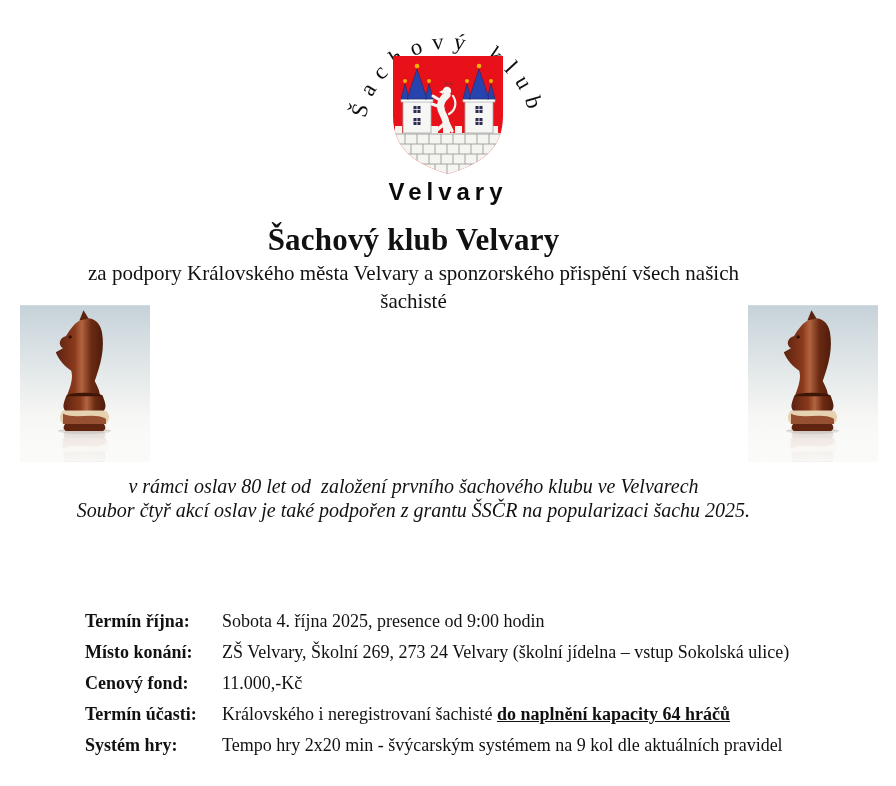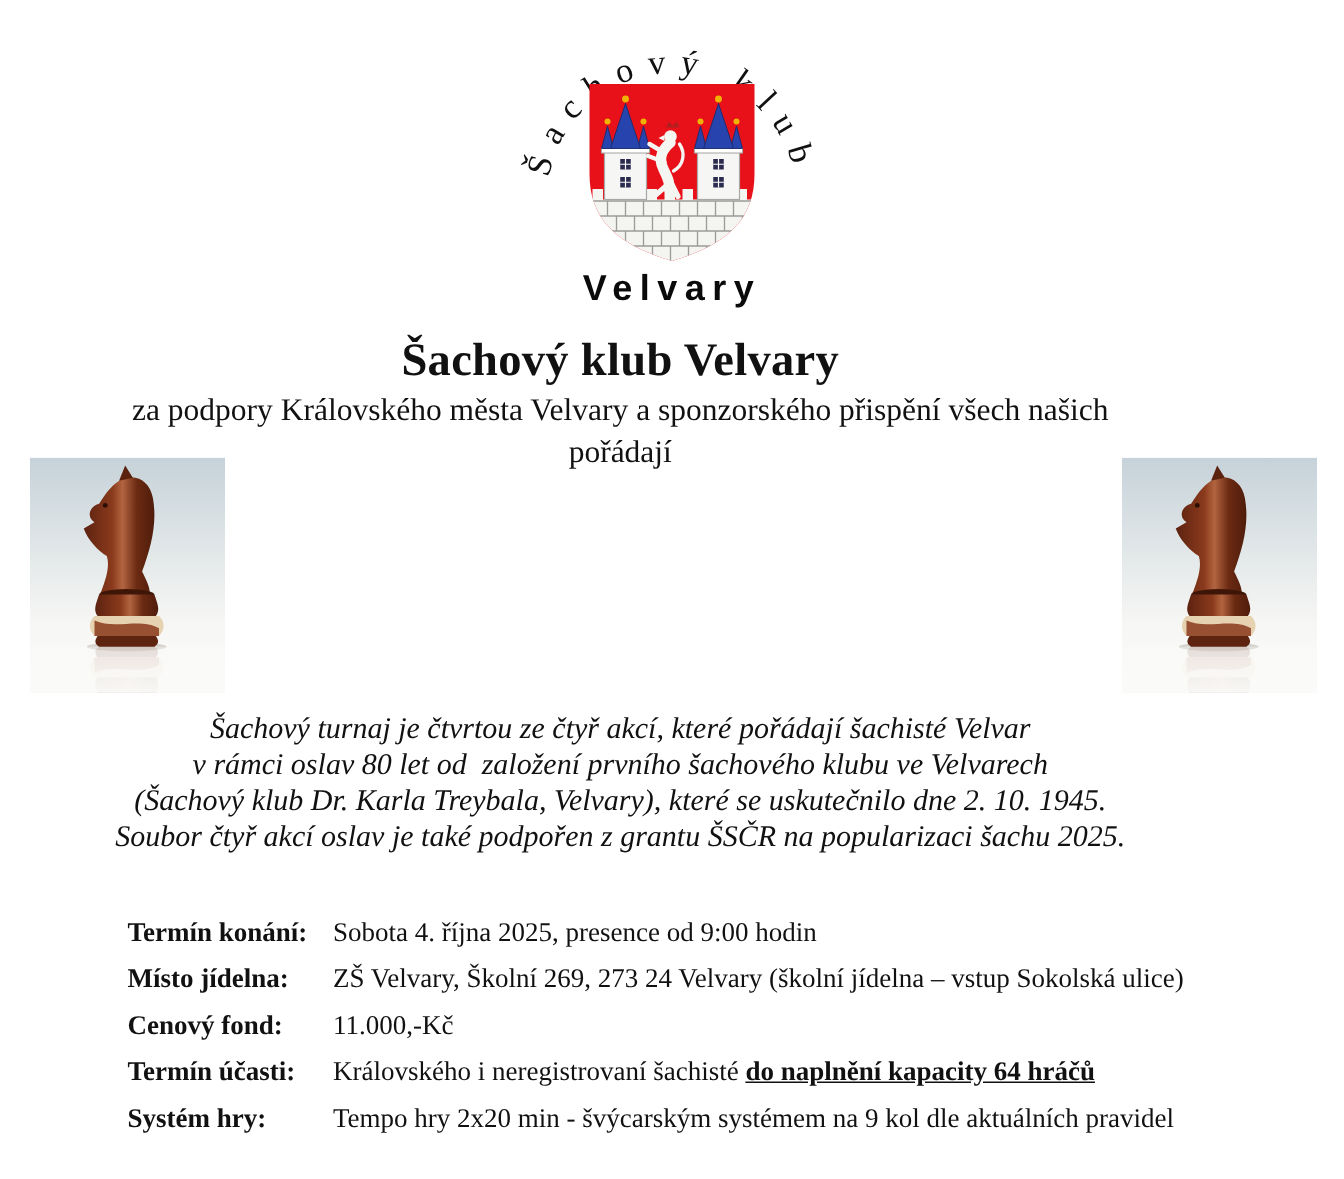--- a/index.html
+++ b/index.html
@@ -123,21 +123,21 @@
       </g>
 
       <text x="105" y="196" text-anchor="middle" font-family="'Liberation Sans',sans-serif" font-weight="bold" font-size="24" letter-spacing="5" fill="#0a0a0a">Velvary</text>
     </svg>
   </div>
 
   <div id="doc-title" class="abs centered">Šachový klub Velvary</div>
 
   <div id="subtitle" class="abs centered">
     <div>za podpory Královského města Velvary a sponzorského přispění všech našich</div>
-    <div>pořádají</div>
+    <div>šachisté</div>
   </div>
 
 
 
   <div id="knight-left" class="abs knight">
     <svg width="130" height="157" viewBox="0 0 127 153">
       <defs>
         <linearGradient id="kbg" x1="0" y1="0" x2="0" y2="1">
           <stop offset="0" stop-color="#c6d2d9"></stop>
             <stop offset="0.3" stop-color="#dbe2e5"></stop>
@@ -181,32 +181,30 @@
     <svg width="130" height="157" viewBox="0 0 127 153">
       <rect x="0" y="0" width="127" height="153" fill="url(#kbg)"></rect>
       <ellipse cx="63" cy="123" rx="26" ry="3" fill="#b9b4ac" opacity="0.55"></ellipse>
       <use href="#piece" transform="translate(0,246) scale(1,-1)" opacity="0.2"></use>
       <rect x="0" y="123" width="127" height="30" fill="url(#fade)"></rect>
       <use href="#piece"></use>
     </svg>
   </div>
 
   <div id="intro" class="abs centered">
-    <div>Šachový turnaj je čtvrtou ze čtyř akcí, které pořádají šachisté Velvar</div>
     <div>v rámci oslav 80 let od  založení prvního šachového klubu ve Velvarech</div>
-    <div>(Šachový klub Dr. Karla Treybala, Velvary), které se uskutečnilo dne 2. 10. 1945.</div>
     <div>Soubor čtyř akcí oslav je také podpořen z grantu ŠSČR na popularizaci šachu 2025.</div>
   </div>
 
   <div id="details" class="abs">
     <div class="row">
-      <span class="lbl">Termín konání:</span><span class="val">Sobota 4. října 2025, presence od 9:00 hodin</span>
-    </div>
-    <div class="row">
-      <span class="lbl">Místo jídelna:</span><span class="val">ZŠ Velvary, Školní 269, 273 24 Velvary (školní jídelna – vstup Sokolská ulice)</span>
+      <span class="lbl">Termín října:</span><span class="val">Sobota 4. října 2025, presence od 9:00 hodin</span>
+    </div>
+    <div class="row">
+      <span class="lbl">Místo konání:</span><span class="val">ZŠ Velvary, Školní 269, 273 24 Velvary (školní jídelna – vstup Sokolská ulice)</span>
     </div>
     <div class="row">
       <span class="lbl">Cenový fond:</span><span class="val">11.000,-Kč</span>
     </div>
     <div class="row">
       <span class="lbl">Termín účasti:</span><span class="val">Královského i neregistrovaní šachisté </span><span class="emph">do naplnění kapacity 64 hráčů</span>
     </div>
     <div class="row">
       <span class="lbl">Systém hry:</span><span class="val">Tempo hry 2x20 min - švýcarským systémem na 9 kol dle aktuálních pravidel</span>
     </div>

